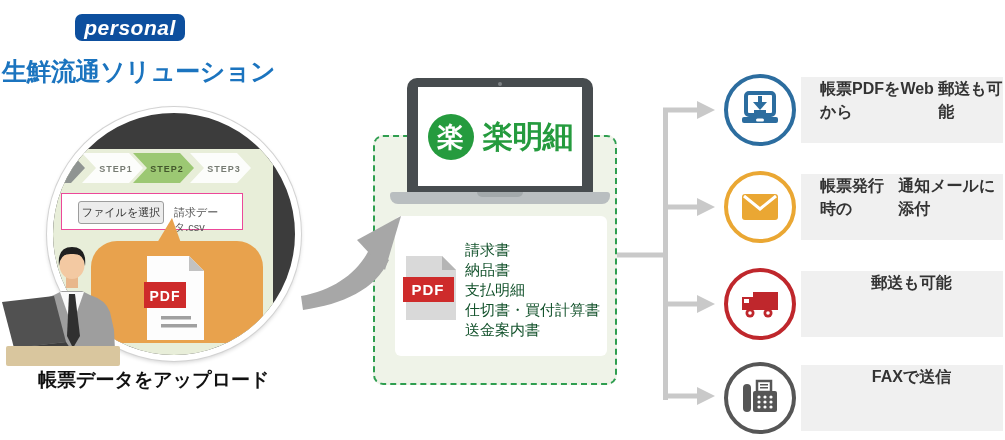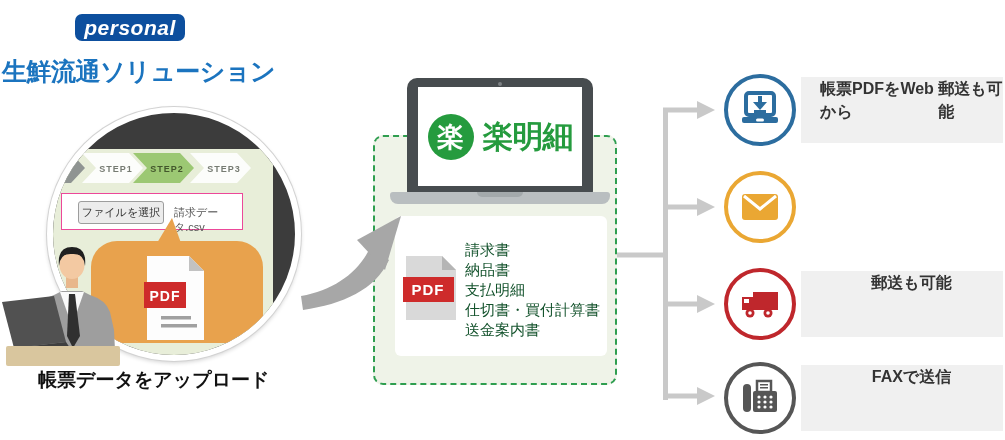--- a/index.html
+++ b/index.html
@@ -170,20 +170,24 @@
     <svg width="40" height="40" viewBox="0 0 40 40">
       <rect x="6" y="3" width="28" height="22" rx="3" fill="none" stroke="#2c6d9f" stroke-width="4"></rect>
       <rect x="18" y="6" width="4" height="7" fill="#2c6d9f"></rect>
       <polygon points="13,12 27,12 20,20" fill="#2c6d9f"></polygon>
       <rect x="14" y="20" width="12" height="3" fill="#2c6d9f"></rect>
       <rect x="2" y="27" width="36" height="6" rx="2" fill="#2c6d9f"></rect>
       <rect x="16" y="28.5" width="8" height="3" rx="1.5" fill="#fff"></rect>
     </svg>
   </div>
 
+  <div class="abs bar" style="top:174px;">
+    <span>帳票発行時の</span>
+    <span>通知メールに添付</span>
+  </div>
   <div class="abs icon-circle c-orange" style="top:171px;">
     <svg width="40" height="40" viewBox="0 0 40 40">
       <rect x="2" y="7" width="36" height="26" rx="3" fill="#eaa733"></rect>
       <polyline points="4,9 20,22 36,9" fill="none" stroke="#fff" stroke-width="3"></polyline>
     </svg>
   </div>
 
   <div class="abs bar" style="top:271px;">
     <span>郵送も可能</span>
 

